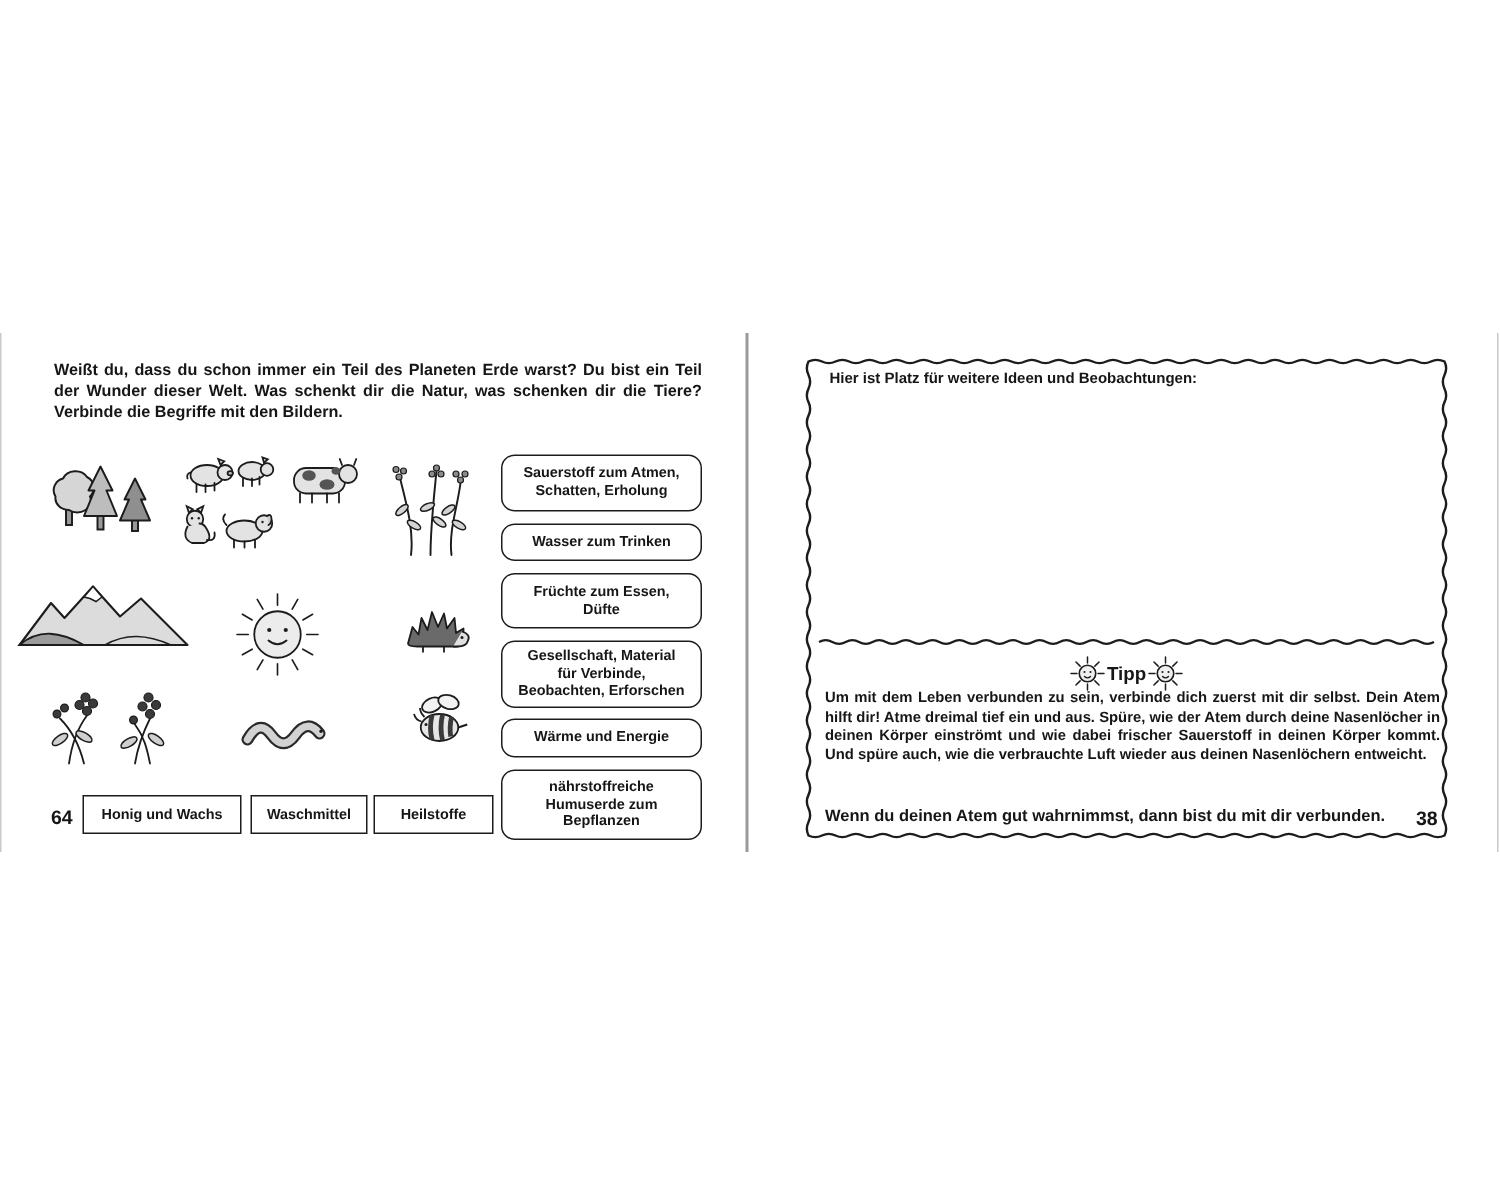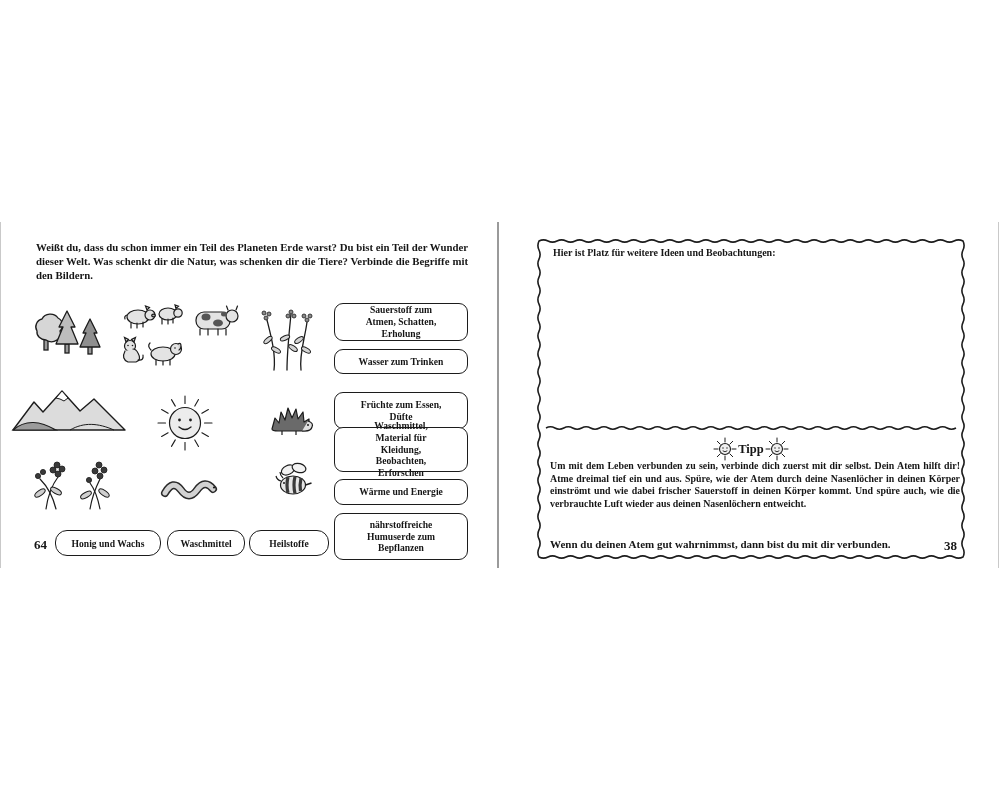--- a/index.html
+++ b/index.html
@@ -1,26 +1,26 @@
 <!DOCTYPE html>
 <html><head>
 <meta charset="utf-8">
 <style>
   *{box-sizing:border-box;margin:0;padding:0}
   html,body{width:1000px;height:800px;background:#ffffff}
   .canvas{position:relative;width:1000px;height:800px;background:#ffffff;
-          font-family:Liberation Serif, serif;font-weight:700;color:#161616;overflow:hidden}
+          font-family:Liberation Sans, sans-serif;font-weight:700;color:#161616;overflow:hidden}
   .abs{position:absolute}
   .vline{top:222px;height:346px;width:1px;background:#c9c9c9}
   .vline.center{background:#9a9a9a;width:1.5px}
   .intro{left:36px;top:240px;width:432px;font-size:10.8px;line-height:1.3;text-align:justify}
   .term-box{left:334px;width:134px;border:1.6px solid #1c1c1c;border-radius:9px;
             display:flex;align-items:center;justify-content:center;text-align:center;
-            font-size:9.6px;line-height:1.22;padding:2px 21px;background:#fff}
-  .prod-box{top:530px;height:26px;border:1.6px solid #1c1c1c;border-radius:12px;
+            font-size:9.6px;line-height:1.22;padding:2px 9px;background:#fff}
+  .prod-box{top:530px;height:26px;border:1.6px solid #1c1c1c;border-radius:0;
             display:flex;align-items:center;justify-content:center;font-size:9.6px;
             padding:2px 4px;background:#fff}
   .pagenum{font-size:13px}
   .notes-heading{left:553px;top:247px;font-size:10px;white-space:nowrap}
   .tip-row{left:536px;top:436px;width:430px;display:flex;align-items:center;justify-content:center;}
   .tip-title{font-size:12.5px}
   .tip-body{left:550px;top:460px;width:410px;font-size:9.9px;line-height:1.27;text-align:justify}
   .tip-closing{left:550px;top:538px;width:402px;font-size:11px;white-space:nowrap}
   svg{display:block}
 </style>
@@ -198,22 +198,22 @@
         <path d="M27 20.5 q-2 8.5 0 17" fill="none" stroke-width="3.2" stroke="#3a3a3a"></path>
         <path d="M33 22 q-1.5 7 -0.5 13" fill="none" stroke-width="3.2" stroke="#3a3a3a"></path>
         <path d="M37.5 29 l6 -2" stroke-width="1.4"></path>
         <path d="M13 25 q-4 -1 -5 -5 M15 22 q-3 -3 -3 -6" fill="none"></path>
         <circle cx="16" cy="27" r="1" fill="#1c1c1c" stroke="none"></circle>
       </g>
     </svg>
 
     <div class="abs term-box" style="top:303px;height:38px">Sauerstoff zum Atmen, Schatten, Erholung</div>
     <div class="abs term-box" style="top:349px;height:25px">Wasser zum Trinken</div>
-    <div class="abs term-box" style="top:392px;height:37px">Früchte zum Essen, Düfte</div>
-    <div class="abs term-box" style="top:427px;height:45px">Waschmittel, Material für Kleidung, Beobachten, Erforschen</div>
+    <div class="abs term-box" style="top:382px;height:37px">Früchte zum Essen, Düfte</div>
+    <div class="abs term-box" style="top:427px;height:45px">Gesellschaft, Material für Verbinde, Beobachten, Erforschen</div>
     <div class="abs term-box" style="top:479px;height:26px">Wärme und Energie</div>
     <div class="abs term-box" style="top:513px;height:47px">nährstoffreiche Humuserde zum Bepflanzen</div>
 
     <div class="abs prod-box" style="left:55px;width:106px">Honig und Wachs</div>
     <div class="abs prod-box" style="left:167px;width:78px">Waschmittel</div>
     <div class="abs prod-box" style="left:249px;width:80px">Heilstoffe</div>
 
     <div class="abs pagenum" style="left:34px;top:537px">64</div>
   </div>
 

